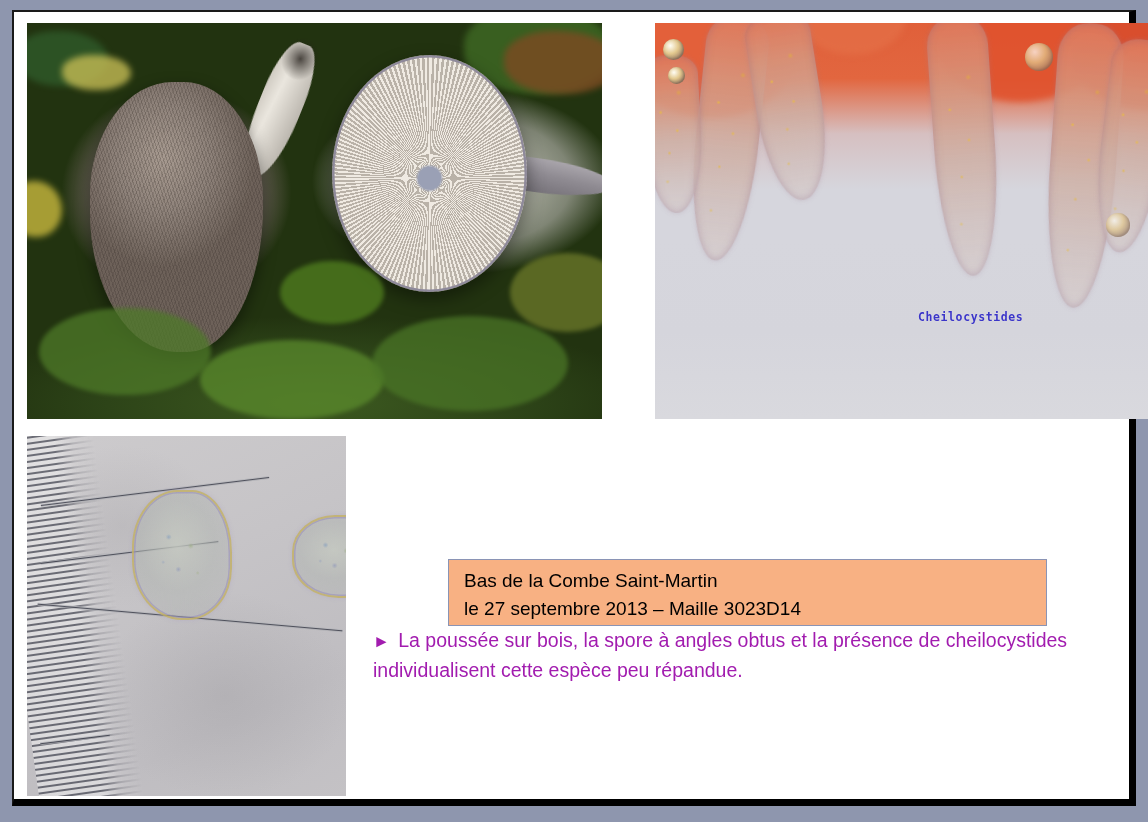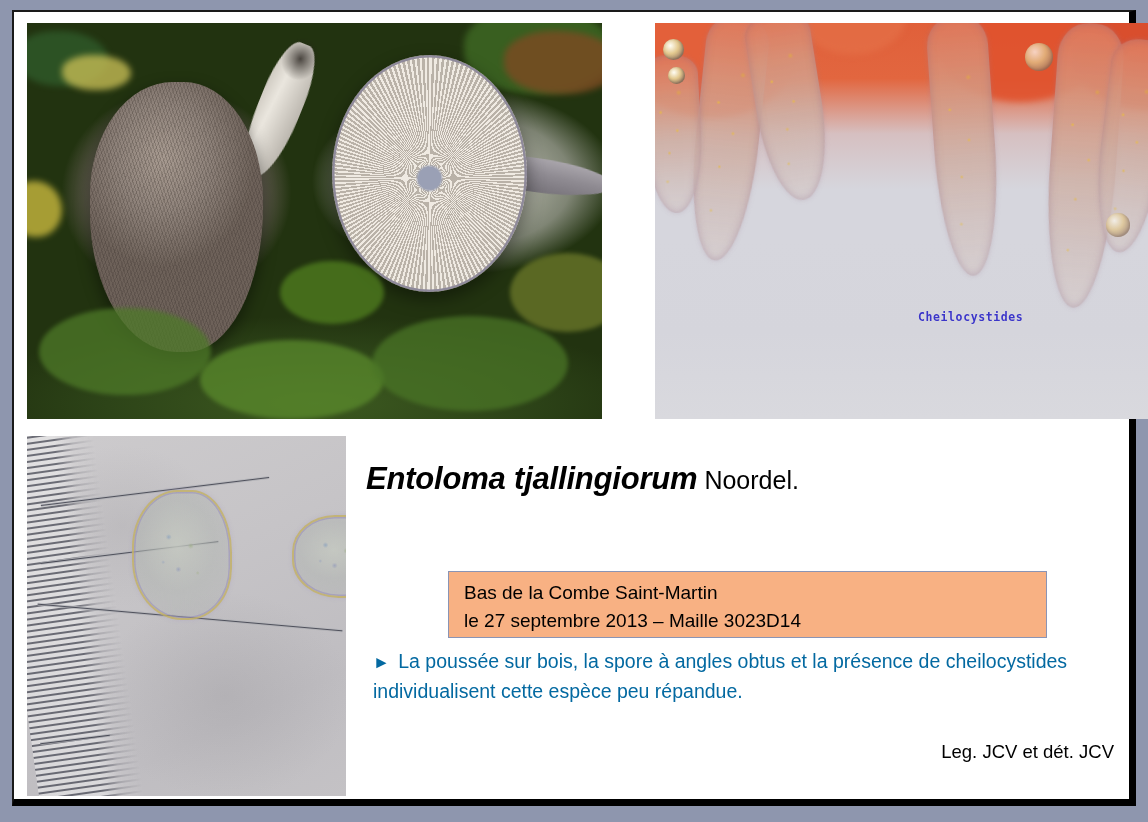--- a/index.html
+++ b/index.html
@@ -291,40 +291,39 @@
   }
   .locality-box {
     position: absolute;
     left: 434px;
     top: 547px;
     width: 599px;
     height: 67px;
     background: #f8b183;
     border: 1px solid #8a94b5;
     box-sizing: border-box;
-    margin-top: 12px;
   }
   .locality-line {
     position: absolute;
     left: 15px;
     font-size: 19px;
     color: #000;
     white-space: nowrap;
   }
   .locality-line.l1 { top: 10px; }
   .locality-line.l2 { top: 38px; text-align: center; }
 
   .remark {
     position: absolute;
     left: 359px;
-    top: 635px;
+    top: 614px;
     width: 740px;
     font-size: 19.5px;
     line-height: 28px;
-    color: #0369a1;
+    color: #a21caf;
   }
   .remark-bullet {
     font-size: 17px;
     letter-spacing: 3px;
   }
   .legit-line {
     position: absolute;
     left: 640px;
     top: 729px;
     width: 460px;
@@ -394,32 +393,28 @@
 
       <div class="long-rule" style="left:4%;top:15%;width:72%;transform:rotate(-7deg);"></div>
       <div class="long-rule" style="left:4%;top:32%;width:56%;transform:rotate(-7deg);"></div>
       <div class="long-rule" style="left:3%;top:50%;width:96%;transform:rotate(5deg);"></div>
       <div class="long-rule" style="left:4%;top:84%;width:22%;transform:rotate(-7deg);"></div>
 
       <div class="spore" style="left:33%;top:15%;width:30%;height:35%;"></div>
       <div class="spore" style="left:83%;top:22%;width:28%;height:22%;"></div>
     </div>
 
-    <div class="title-line">
-      <span class="sp-name">Entoloma tjallingiorum</span><span class="sp-author"> Noordel.</span>
-    </div>
 
 
     <div class="locality-box">
       <div class="locality-line l1">Bas de la Combe Saint-Martin</div>
       <div class="locality-line l2">le 27 septembre 2013 – Maille 3023D14</div>
     </div>
 
     <div class="remark">
       <span class="remark-bullet">►</span>
       <span>La poussée sur bois, la spore à angles obtus et la présence de cheilocystides individualisent cette espèce peu répandue.</span>
     </div>
 
-    <div class="legit-line">Leg. JCV et dét. JCV</div>
 
 
   </div>
 </div>
 
 </body></html>

